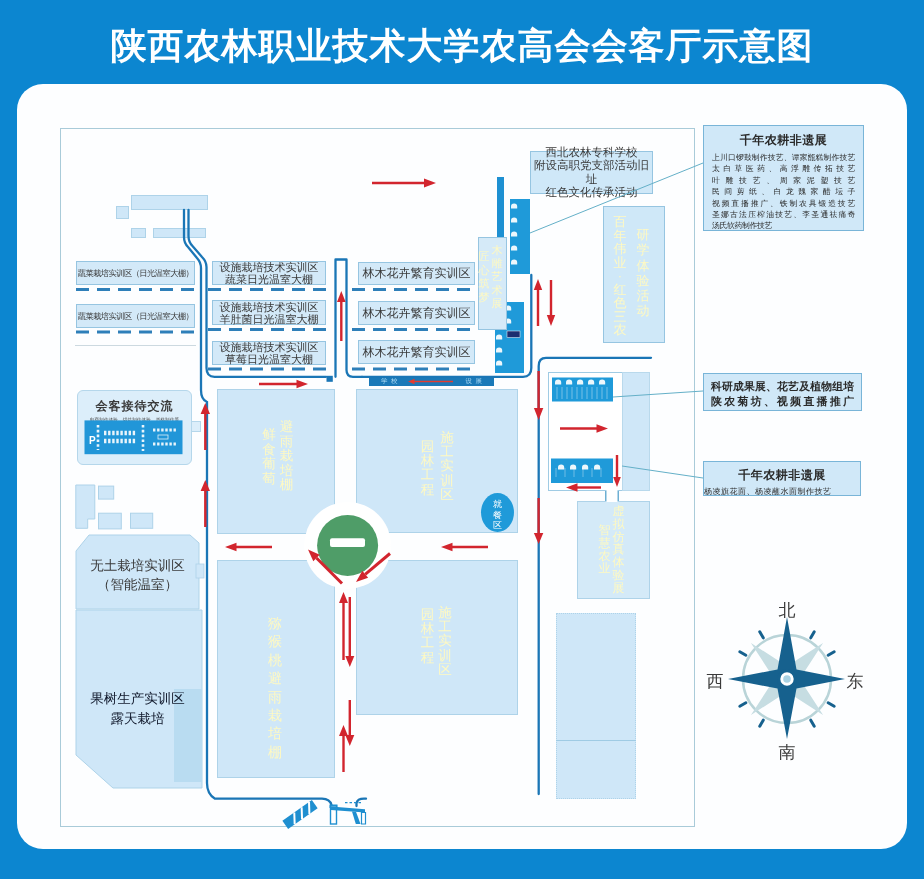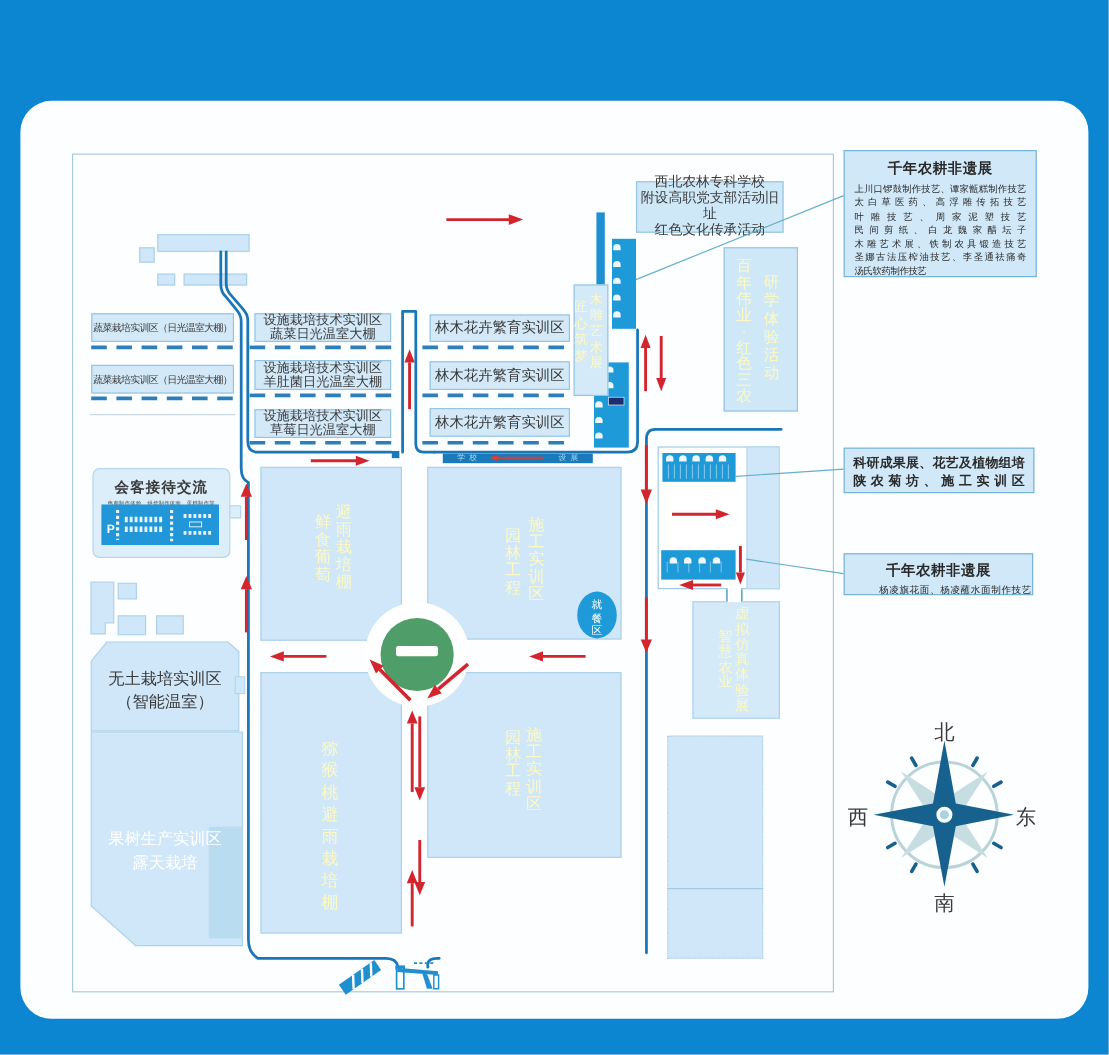--- a/index.html
+++ b/index.html
@@ -11,20 +11,21 @@
 #mapborder{position:absolute;left:60px;top:128px;width:635px;height:699px;border:1px solid #a9cbd9}
 .b{position:absolute;background:#cfe7f8;border:1px solid #aed3e9}
 .lab{position:absolute;background:#d3e9f8;border:1px solid #96c5e1;color:#3a3a3a;display:flex;align-items:center;justify-content:center;text-align:center}
 .v{position:absolute;color:#fef9c3;word-break:break-all;text-align:center}
 svg{position:absolute;left:0;top:0}
 </style>
 </head>
 <body>
 <div id="page">
 
+<div id="title">陕西农林职业技术大学农高会会客厅示意图</div>
 
 <div id="panel"></div>
 
 <div id="mapborder"></div>
 
 <svg id="bgsvg" width="924" height="879" viewBox="0 0 924 879">
 <defs>
 <path id="hump" d="M0,5.5 L0,3.4 Q0,0.4 3.1,0.4 Q6.2,0.4 6.2,3.4 L6.2,5.5 Z" fill="#ffffff" opacity="0.92"></path>
 </defs>
 
@@ -134,21 +135,21 @@
 
 <div class="b" style="left:356px;top:560px;width:162px;height:155px"></div>
 
 <div class="v" style="left:436.5px;top:606px;width:17px;font-size:13.5px;line-height:14.2px">施工实训区</div>
 
 <div class="v" style="left:419px;top:608px;width:17px;font-size:13.5px;line-height:14.2px">园林工程</div>
 
 
 <div style="position:absolute;left:76px;top:556px;width:123px;text-align:center;font-size:13.5px;color:#3a3a3a;line-height:19px">无土栽培实训区<br>（智能温室）</div>
 
-<div style="position:absolute;left:76px;top:689px;width:123px;text-align:center;font-size:13.5px;color:#ffffff;line-height:20px">果树生产实训区<br>露天栽培</div>
+<div style="position:absolute;left:76px;top:689px;width:123px;text-align:center;font-size:13.5px;color:#0f172a;line-height:20px">果树生产实训区<br>露天栽培</div>
 
 <div style="position:absolute;left:548px;top:372px;width:102px;height:119px;border:1.5px solid #9fcbe4;background:#fff"></div>
 
 <div style="position:absolute;left:622px;top:372px;width:28px;height:119px;background:#cfe7f8;border:1px solid #b9d9ec"></div>
 
 <svg id="midsvg" width="924" height="879" viewBox="0 0 924 879">
 <defs>
 <path id="hump2" d="M0,5.5 L0,3.4 Q0,0.4 3.1,0.4 Q6.2,0.4 6.2,3.4 L6.2,5.5 Z" fill="#ffffff" opacity="0.92"></path>
 </defs>
 
@@ -186,36 +187,36 @@
 
 <div style="position:absolute;left:556px;top:740px;width:80px;height:1px;background:#9fcbe4"></div>
 
 <div style="position:absolute;left:703px;top:125px;width:161px;height:106px;background:#d0e8f8;border:1px solid #79b5d8">
 <div style="font-size:12px;font-weight:bold;color:#2a2a2a;text-align:center;margin-top:6px;letter-spacing:0.5px">千年农耕非遗展</div>
 <div style="font-size:7.8px;color:#2a2a2a;margin:3px 8px 0 8px;line-height:11.4px;letter-spacing:-0.3px">
 <div style="text-align-last:justify">上川口锣鼓制作技艺、谭家甑糕制作技艺</div>
 <div style="text-align-last:justify">太白草医药、高浮雕传拓技艺</div>
 <div style="text-align-last:justify">叶雕技艺、周家泥塑技艺</div>
 <div style="text-align-last:justify">民间剪纸、白龙魏家醋坛子</div>
-<div style="text-align-last:justify">木雕艺术展、铁制农具锻造技艺</div>
+<div style="text-align-last:justify">视频直播推广、铁制农具锻造技艺</div>
 <div style="text-align-last:justify">圣娜古法压榨油技艺、李圣通祛痛奇</div>
 <div>汤氏软药制作技艺</div>
 </div>
 </div>
 
 <div style="position:absolute;left:703px;top:373px;width:159px;height:38px;background:#d0e8f8;border:1px solid #79b5d8">
 <div style="font-size:10.8px;font-weight:bold;color:#2a2a2a;margin:5px 7px 0 7px;line-height:15px">
 <div style="text-align-last:justify">科研成果展、花艺及植物组培</div>
-<div style="text-align-last:justify">陕农菊坊、施工实训区</div>
+<div style="text-align-last:justify">陕农菊坊、视频直播推广</div>
 </div>
 </div>
 
 <div style="position:absolute;left:703px;top:461px;width:158px;height:35px;background:#d0e8f8;border:1px solid #79b5d8">
 <div style="font-size:12px;font-weight:bold;color:#2a2a2a;text-align:center;margin-top:5px;letter-spacing:0.5px">千年农耕非遗展</div>
-<div style="font-size:8px;color:#2a2a2a;text-align:right;margin-top:2px;letter-spacing:0.5px">杨凌旗花面、杨凌蘸水面制作技艺</div>
+<div style="font-size:8px;color:#2a2a2a;text-align:left;margin-top:2px;letter-spacing:0.5px">杨凌旗花面、杨凌蘸水面制作技艺</div>
 </div>
 
 <div style="position:absolute;left:369px;top:377.5px;width:125px;height:8px;background:#1a79b8;color:#a8d8f2;font-size:6.5px;display:flex;align-items:center;justify-content:space-between;padding:0 12px">
       <span>学&nbsp;&nbsp;校</span>
       <span>设&nbsp;&nbsp;展</span>
     </div>
 
 <div style="position:absolute;left:770px;top:599px;width:34px;text-align:center;font-size:17px;color:#3a3a3a">北</div>
 <div style="position:absolute;left:770px;top:741px;width:34px;text-align:center;font-size:17px;color:#3a3a3a">南</div>
 <div style="position:absolute;left:698px;top:670px;width:34px;text-align:center;font-size:17px;color:#3a3a3a">西</div>

